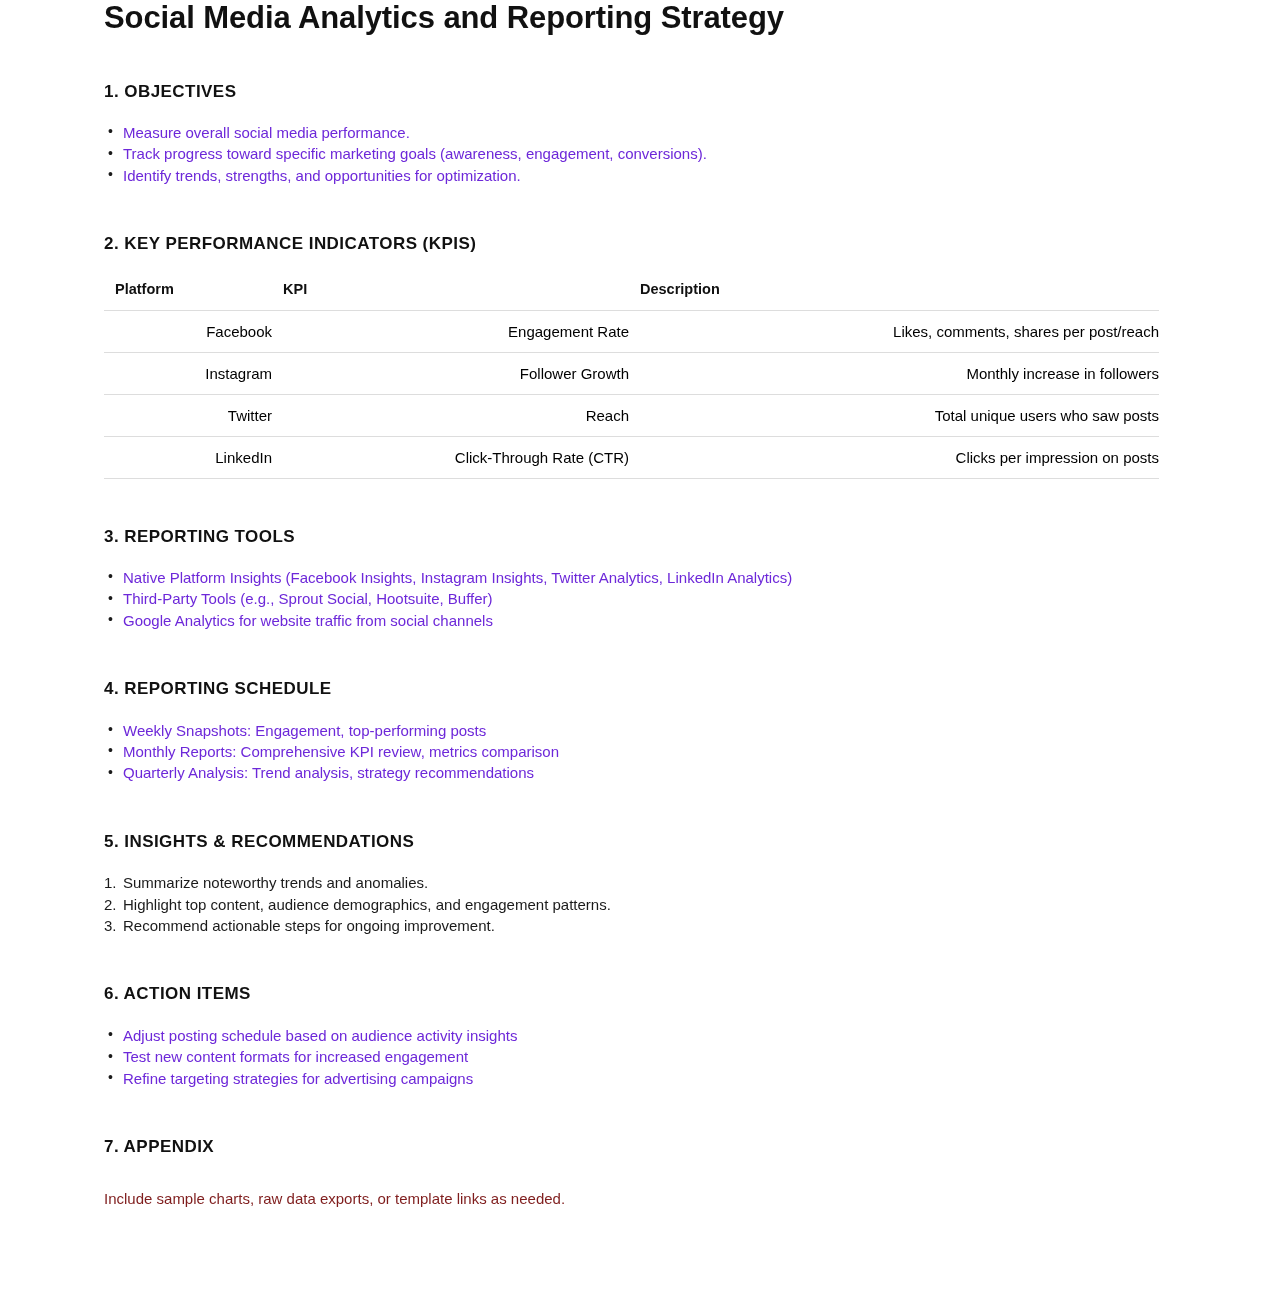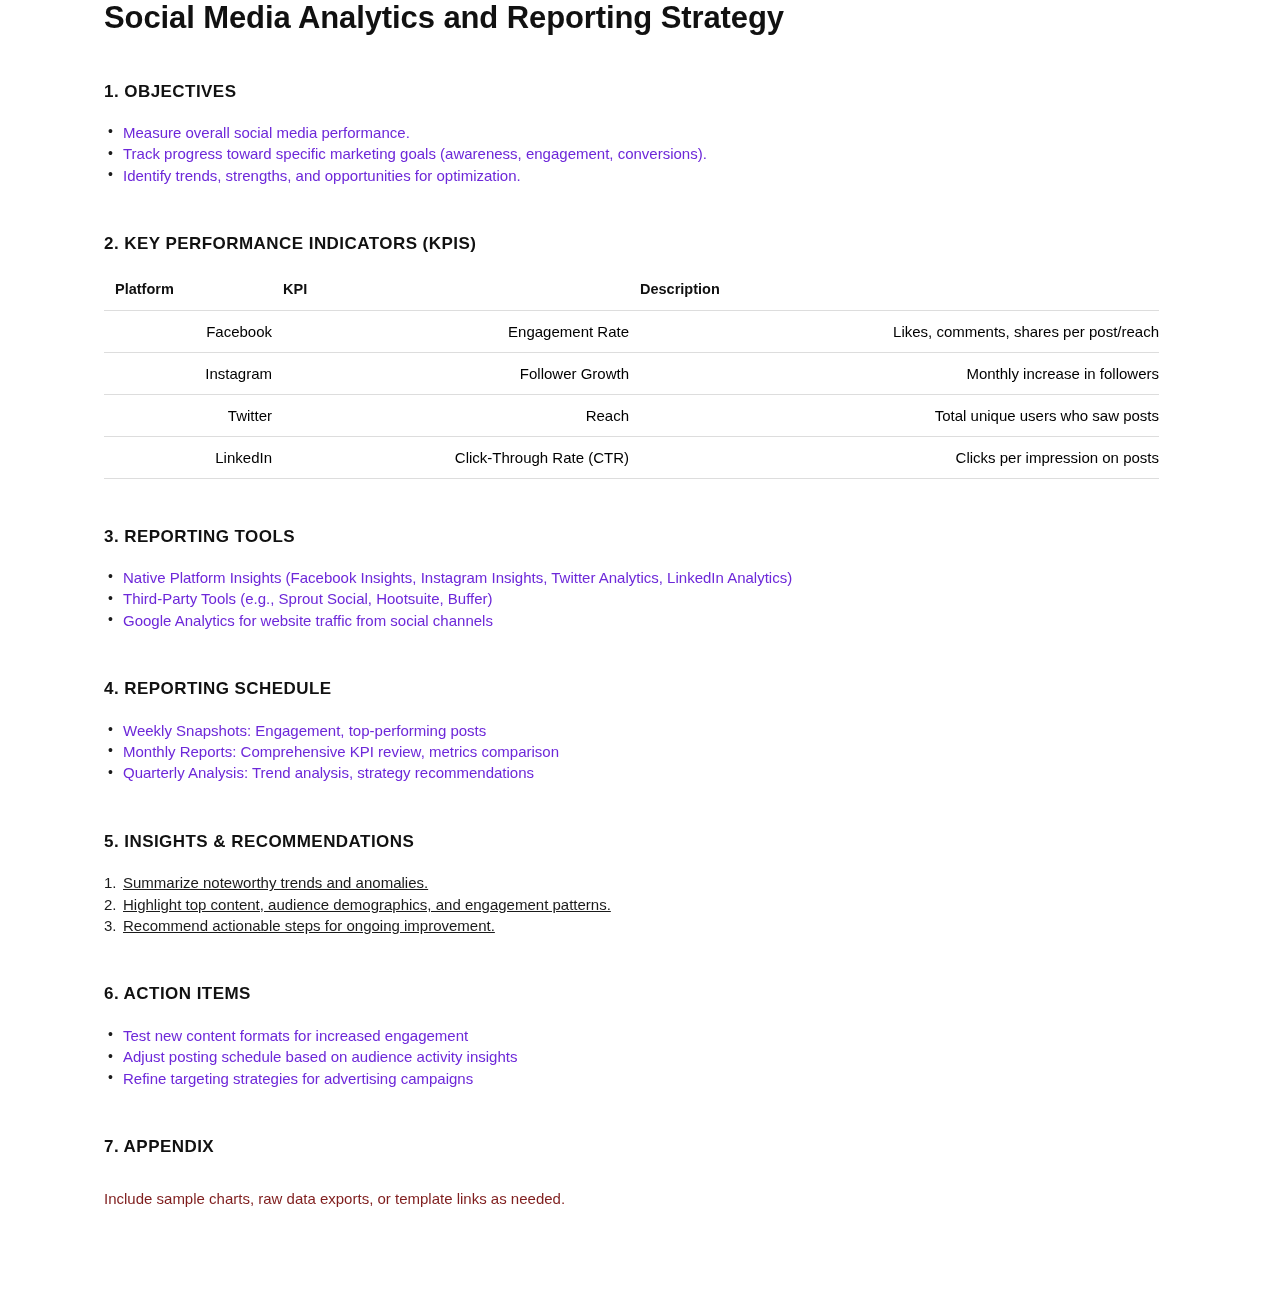--- a/index.html
+++ b/index.html
@@ -81,21 +81,20 @@
     padding: 0;
     counter-reset: num;
   }
   ol.numbers li {
     position: relative;
     padding-left: 19px;
     font-size: 15px;
     line-height: 21.4px;
     color: #1b1b1b;
     counter-increment: num;
-    text-decoration: underline;
   }
   ol.numbers li::before {
     content: counter(num) ".";
     position: absolute;
     left: 0px;
     top: 0;
     font-size: 15px;
     color: #1b1b1b;
   }
 
@@ -221,22 +220,22 @@
       <ol class="numbers">
         <li>Summarize noteworthy trends and anomalies.</li>
         <li>Highlight top content, audience demographics, and engagement patterns.</li>
         <li>Recommend actionable steps for ongoing improvement.</li>
       </ol>
     </div>
 
     <div class="sec-block sec-gap">
       <h2 class="section-heading">6. ACTION ITEMS</h2>
       <ul class="bullets">
+        <li>Adjust posting schedule based on audience activity insights</li>
         <li>Test new content formats for increased engagement</li>
-        <li>Adjust posting schedule based on audience activity insights</li>
         <li>Refine targeting strategies for advertising campaigns</li>
       </ul>
     </div>
 
     <div class="sec-block sec-gap">
       <h2 class="section-heading">7. APPENDIX</h2>
       <p class="body-text">Include sample charts, raw data exports, or template links as needed.</p>
     </div>
 
   </div>

